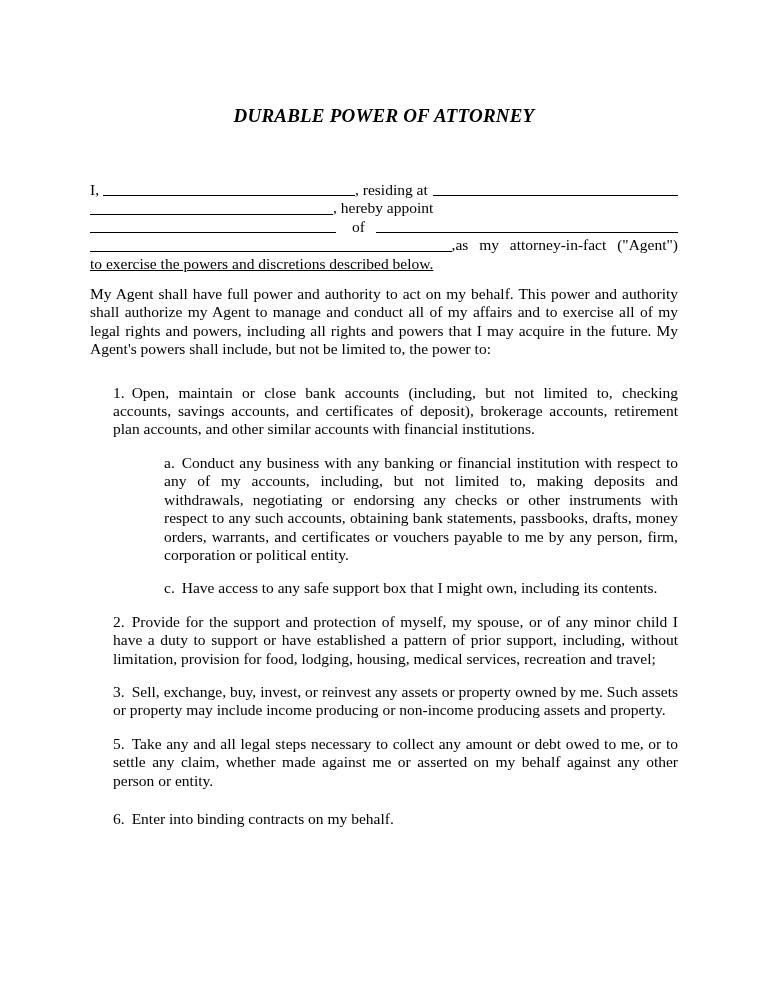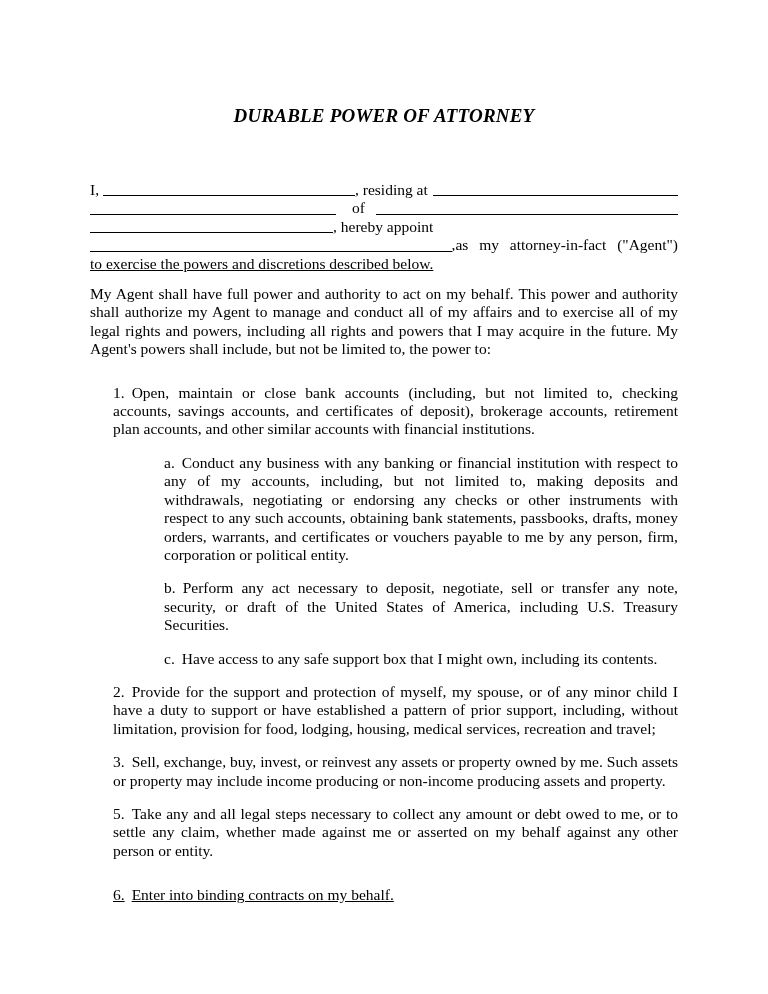--- a/index.html
+++ b/index.html
@@ -62,65 +62,62 @@
   .bl-grow-nm { flex: 1 1 auto; margin-left: 0; }
   .otext { white-space: pre; }
   .of-word { padding: 0 11px 0 16px; }
   .agent-line-text {
     word-spacing: 7px;
     white-space: pre;
   }
   .item { margin-left: 23px; }
   .item.lvl2 { margin-left: 74px; }
   .item .num { margin-right: 7px; }
-  .pre-gap { margin-top: 26px; text-decoration: underline; }
+  .pre-gap { margin-top: 20px; }
 </style>
 </head>
 <body>
 
 <div class="page">
 
   <h1 class="doc-title">DURABLE POWER OF ATTORNEY</h1>
 
   <div class="para opening">
     <div class="oline">
       <span class="otext">I,</span>
       <span class="bl bl-fixed-252"></span>
       <span class="otext">, residing at</span>
       <span class="bl bl-grow"></span>
     </div>
     <div class="oline">
+      <span class="bl bl-fixed-243"></span>
+      <span class="otext">, hereby appoint</span>
+    </div>
+    <div class="oline">
       <span class="bl bl-fixed-246"></span>
       <span class="otext of-word">of</span>
       <span class="bl bl-grow-nm"></span>
-    </div>
-    <div class="oline">
-      <span class="bl bl-fixed-243"></span>
-      <span class="otext">, hereby appoint</span>
     </div>
     <div class="oline">
       <span class="bl bl-grow-nm"></span>
       <span class="otext agent-line-text">,as my attorney-in-fact ("Agent")</span>
     </div>
     <div class="oline-plain">to exercise the powers and discretions described below.</div>
   </div>
 
   <div class="para intro">My Agent shall have full power and authority to act on my behalf.  This power and authority shall authorize my Agent to manage and conduct all of my affairs and to exercise all of my legal rights and powers, including all rights and powers that I may acquire in the future.  My Agent's powers shall include, but not be limited to, the power to:</div>
 
   <div class="para item lvl1">
     <span class="num">1.</span><span>Open, maintain or close bank accounts (including, but not limited to, checking accounts, savings accounts, and certificates of deposit), brokerage accounts, retirement plan accounts, and other similar accounts with financial institutions.</span>
   </div>
 
   <div class="para item lvl2">
     <span class="num">a.</span><span>Conduct any business with any banking or financial institution with respect to any of my accounts, including, but not limited to, making deposits and withdrawals, negotiating or endorsing any checks or other instruments with respect to any such accounts, obtaining bank statements, passbooks, drafts, money orders, warrants, and certificates or vouchers payable to me by any person, firm, corporation or political entity.</span>
   </div>
 
-  <div class="para item lvl2">
-    <span class="num">b.</span><span>Perform any act necessary to deposit, negotiate, sell or transfer any note, security, or draft of the United States of America, including U.S. Treasury Securities.</span>
-  </div>
 
   <div class="para item lvl2">
     <span class="num">c.</span><span>Have access to any safe support box that I might own, including its contents.</span>
   </div>
 
   <div class="para item lvl1">
     <span class="num">2.</span><span>Provide for the support and protection of myself, my spouse, or of any minor child I have a duty to support or have established a pattern of prior support, including, without limitation, provision for food, lodging, housing, medical services, recreation and travel;</span>
   </div>
 
   <div class="para item lvl1">

